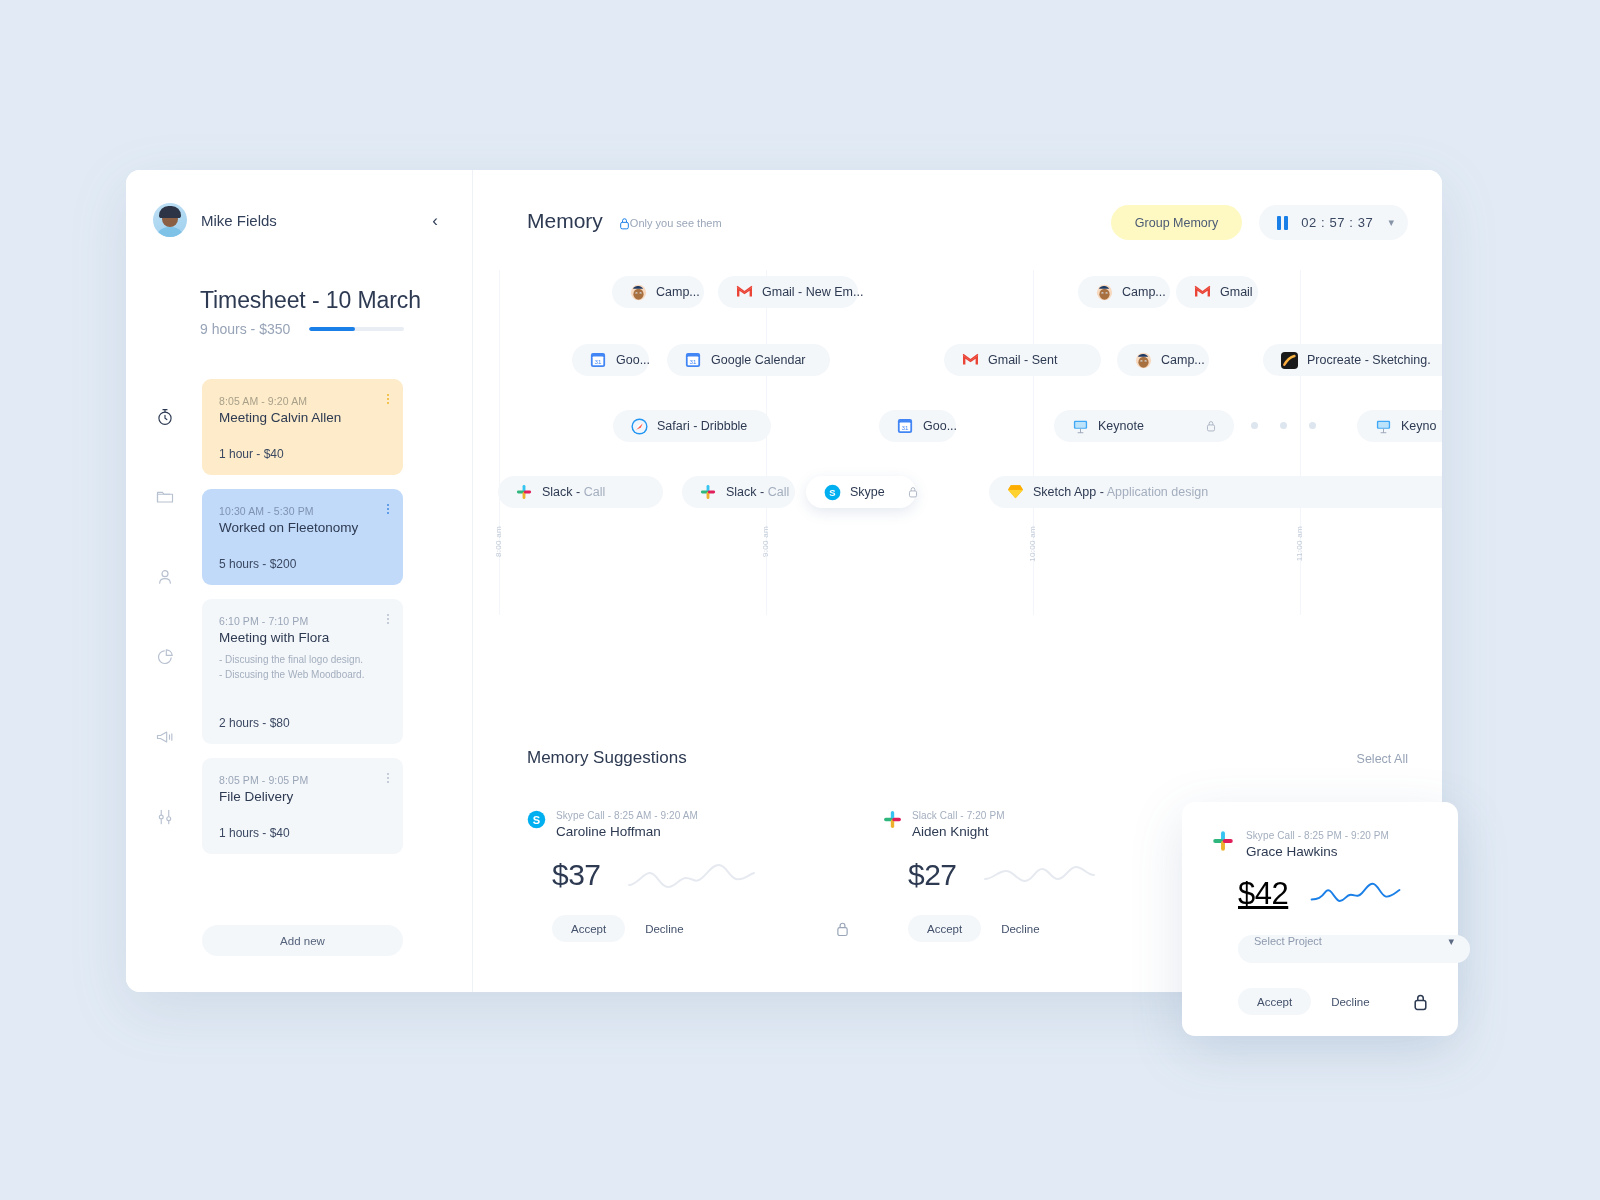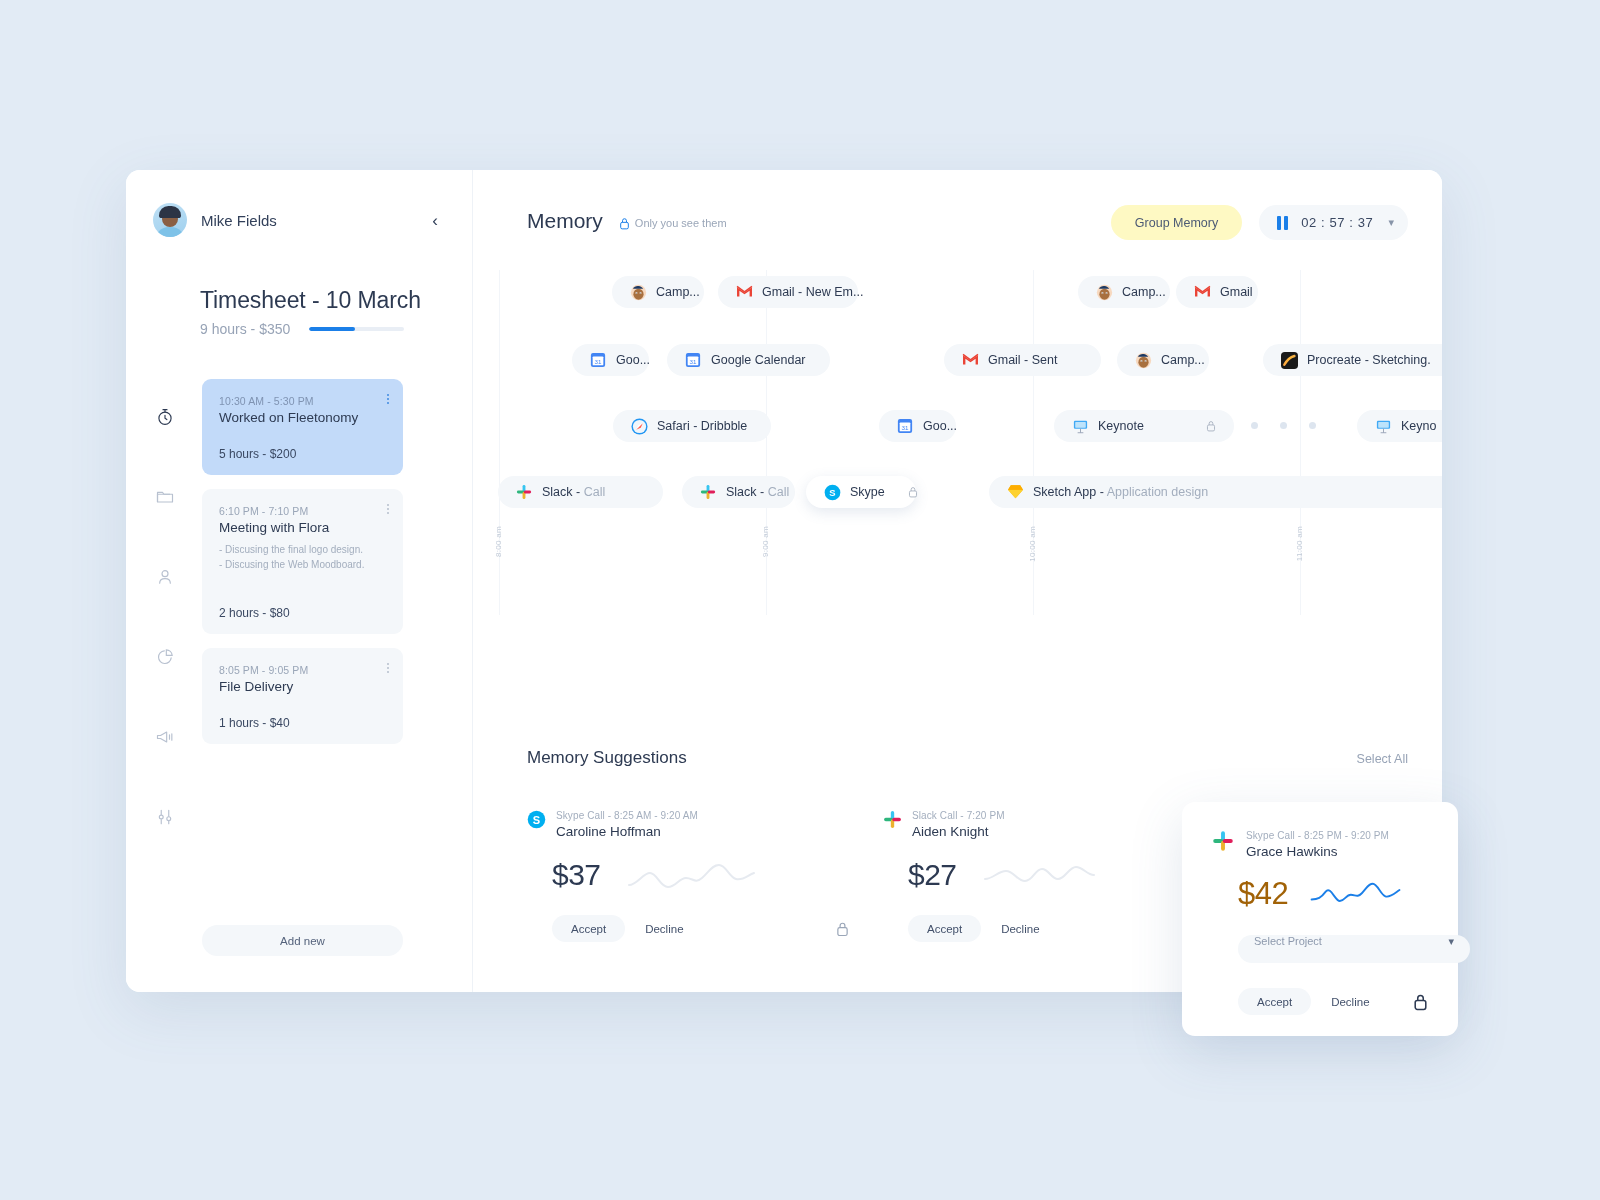--- a/index.html
+++ b/index.html
@@ -246,21 +246,20 @@
     padding: 32px 34px 0 54px;
   }
   .main-title {
     font-size: 21px;
     color: #2d3a52;
     font-weight: 400;
   }
   .privacy {
     display: flex;
     align-items: center;
-    gap: 5px;
     margin-left: 16px;
     margin-top: 4px;
     justify-content: center;
   }
   .privacy-text {
     font-size: 11px;
     color: #9aa6b8;
   }
   .header-right {
     margin-left: auto;
@@ -478,22 +477,23 @@
   .float-top { display: flex; gap: 12px; align-items: flex-start; }
   .float-amount-row {
     display: flex;
     align-items: center;
     margin-top: 16px;
     padding-left: 26px;
     gap: 22px;
   }
   .float-amount {
     font-size: 31px;
-    color: #a16207;
+    color: #000000;
     letter-spacing: -0.5px;
+    text-decoration: underline;
   }
   .select-project {
     margin-top: 22px;
     margin-left: 26px;
     width: 232px;
     height: 28px;
     border-radius: 15px;
     background: #f4f7fa;
     display: flex;
     align-items: flex-start;
@@ -577,20 +577,30 @@
       <div class="nav-icon">
         <svg width="20" height="20" viewBox="0 0 24 24" fill="none" stroke="#b8c1d0" stroke-width="1.4" stroke-linecap="round">
             <path d="M7.5 4v5M7.5 15v5M16.5 4v7M16.5 17v3"></path>
             <circle cx="7.5" cy="12" r="2.3"></circle>
             <circle cx="16.5" cy="14" r="2.3"></circle>
           </svg>
       </div>
     </nav>
 
     <div class="entries">
+      <div class="entry yellow">
+        <div class="kebab">
+            <i></i>
+            <i></i>
+            <i></i>
+          </div>
+        <div class="entry-time">8:05 AM - 9:20 AM</div>
+        <div class="entry-title">Meeting Calvin Allen</div>
+        <div class="entry-foot">1 hour  -  $40</div>
+      </div>
 
       <div class="entry blue">
         <div class="kebab">
             <i></i>
             <i></i>
             <i></i>
           </div>
         <div class="entry-time">10:30 AM - 5:30 PM</div>
         <div class="entry-title">Worked on Fleetonomy</div>
         <div class="entry-foot">5 hours  -  $200</div>

